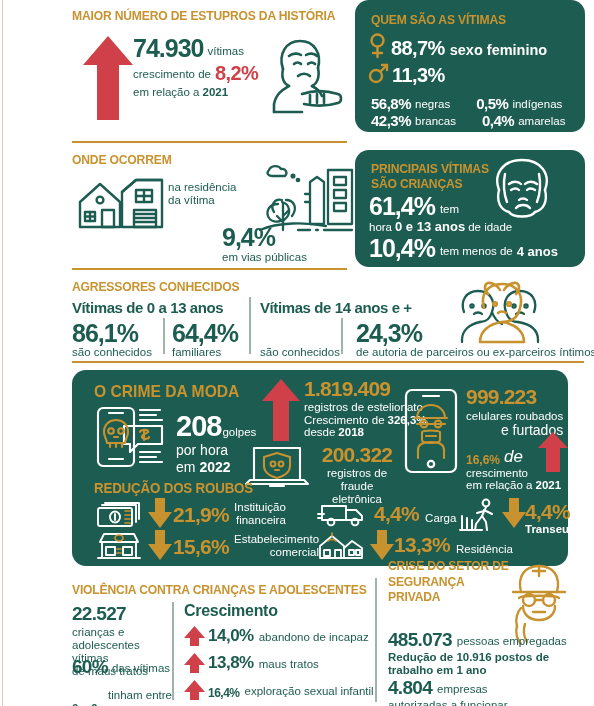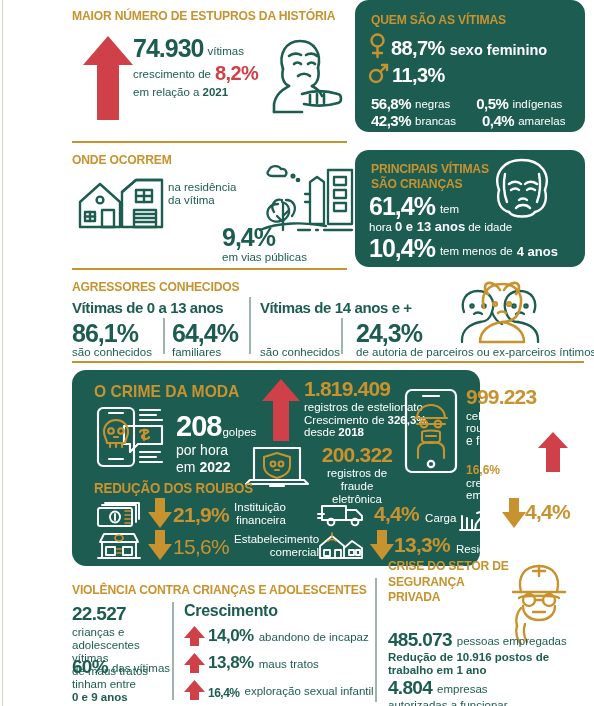--- a/index.html
+++ b/index.html
@@ -284,21 +284,21 @@
         <path d="M58 12 C62 8 62 2 58 1 C54 0 48 4 46 8"></path>
         <circle cx="37" cy="22" r="1.8"></circle>
           <circle cx="51" cy="22" r="1.8"></circle>
         <path d="M40 31 C42 29 46 29 48 31"></path>
       </g>
     </svg>
   </div>
 
   <div class="rule-gold" style="left:72px;top:361px;width:512px;"></div>
 
-  <div class="panel" style="left:72px;top:370px;width:408px;height:196px;">
+  <div class="panel" style="left:72px;top:370px;width:496px;height:196px;">
     <div class="sect-title" style="position:absolute;left:22px;top:12px;font-size:17px;letter-spacing:0px;">O CRIME DA MODA</div>
 
     <div style="position:absolute;left:24px;top:36px;">
       <svg width="72" height="62" viewBox="0 0 72 62">
         <g fill="none" stroke="#ffffff" stroke-width="2.1" stroke-linecap="round" stroke-linejoin="round">
           <rect x="2" y="2" width="36" height="58" rx="5"></rect>
           <path d="M13 7 L27 7"></path>
           <path d="M13 53 L27 53"></path>
           <path d="M44 4 L64 4 M44 9 L60 9 M44 14 L66 14"></path>
           <path d="M44 46 L64 46 M44 51 L60 51 M44 56 L66 56"></path>
@@ -387,21 +387,21 @@
           <path d="M22 48 L32 48"></path>
           <path d="M14 62 C14 56 20 54 27 54 C34 54 40 56 40 62 L40 70"></path>
           <path d="M14 62 L14 70"></path>
         </g>
       </svg>
     </div>
 
     <div style="position:absolute;left:394px;top:16px;">
       <div class="gold" style="font-size:21px;font-weight:bold;letter-spacing:-0.8px;line-height:1;">999.223</div>
       <div class="white" style="font-size:11.5px;margin-top:3px;">celulares roubados</div>
-      <div class="white" style="font-size:12px;">e furtados</div>
+      <div class="white" style="font-size:14px;text-align:right;">e furtados</div>
       <div class="row nowrap" style="margin-top:9px;">
         <span class="gold" style="font-size:12px;font-weight:bold;">16,6%</span>
         <span class="white" style="font-size:17px;margin-left:4px;font-style:italic;">de</span>
       </div>
       <div class="white" style="font-size:11.5px;">crescimento</div>
       <div class="row nowrap">
         <span class="white" style="font-size:11.5px;">em relação a</span>
         <span class="white" style="font-size:11.5px;font-weight:bold;margin-left:3px;">2021</span>
       </div>
     </div>
@@ -455,21 +455,21 @@
           <path d="M21 17 L25 17 M21 21 L25 21"></path>
         </g>
       </svg>
     </div>
     <div style="position:absolute;left:76px;top:160px;">
       <svg width="24" height="30" viewBox="0 0 24 30">
           <path d="M12 30 L24 14 L17 14 L17 0 L7 0 L7 14 L0 14 Z" fill="#c8932f"></path>
         </svg>
     </div>
     <div style="position:absolute;left:101px;top:163px;" class="row nowrap">
-      <span class="gold" style="font-size:21px;font-weight:normal;letter-spacing:-0.7px;">15,6%</span>
+      <span class="gold" style="font-size:21px;font-weight:bold;letter-spacing:-0.7px;">15,6%</span>
       <span style="margin-left:5px;">
         <span class="white" style="font-size:11.5px;display:block;line-height:1.12;">Estabelecimento</span>
         <span class="white" style="font-size:11.5px;display:block;line-height:1.12;">comercial</span>
       </span>
     </div>
 
     <div style="position:absolute;left:246px;top:132px;">
       <svg width="48" height="26" viewBox="0 0 48 26">
         <g fill="none" stroke="#ffffff" stroke-width="1.9" stroke-linejoin="round" stroke-linecap="round">
           <path d="M4 4 L28 4 L28 18 L4 18 Z"></path>
@@ -542,21 +542,21 @@
     <div class="sml grn" style="margin-top:3px;">crianças e</div>
     <div class="sml grn">adolescentes vítimas</div>
     <div class="sml grn">de maus tratos</div>
   </div>
 
   <div style="position:absolute;left:72px;top:657px;width:100px;">
     <div class="row nowrap">
       <span style="font-size:19px;font-weight:bold;letter-spacing:-0.7px;line-height:1;" class="grn">60%</span>
       <span class="sml grn" style="margin-left:4px;padding-bottom:1px;">das vítimas</span>
     </div>
-    <div class="sml grn" style="margin-top:2px;">tinham entre</div>
+    <div class="sml grn" style="margin-top:13px;text-align:right;">tinham entre</div>
     <div class="smlb grn">0 e 9 anos</div>
   </div>
 
   <div class="vrule-g" style="left:172px;top:602px;height:98px;"></div>
 
   <div style="position:absolute;left:184px;top:602px;">
     <div class="grn" style="font-size:16px;font-weight:bold;letter-spacing:-0.3px;">Crescimento</div>
   </div>
 
   <div style="position:absolute;left:184px;top:626px;" class="row nowrap">

